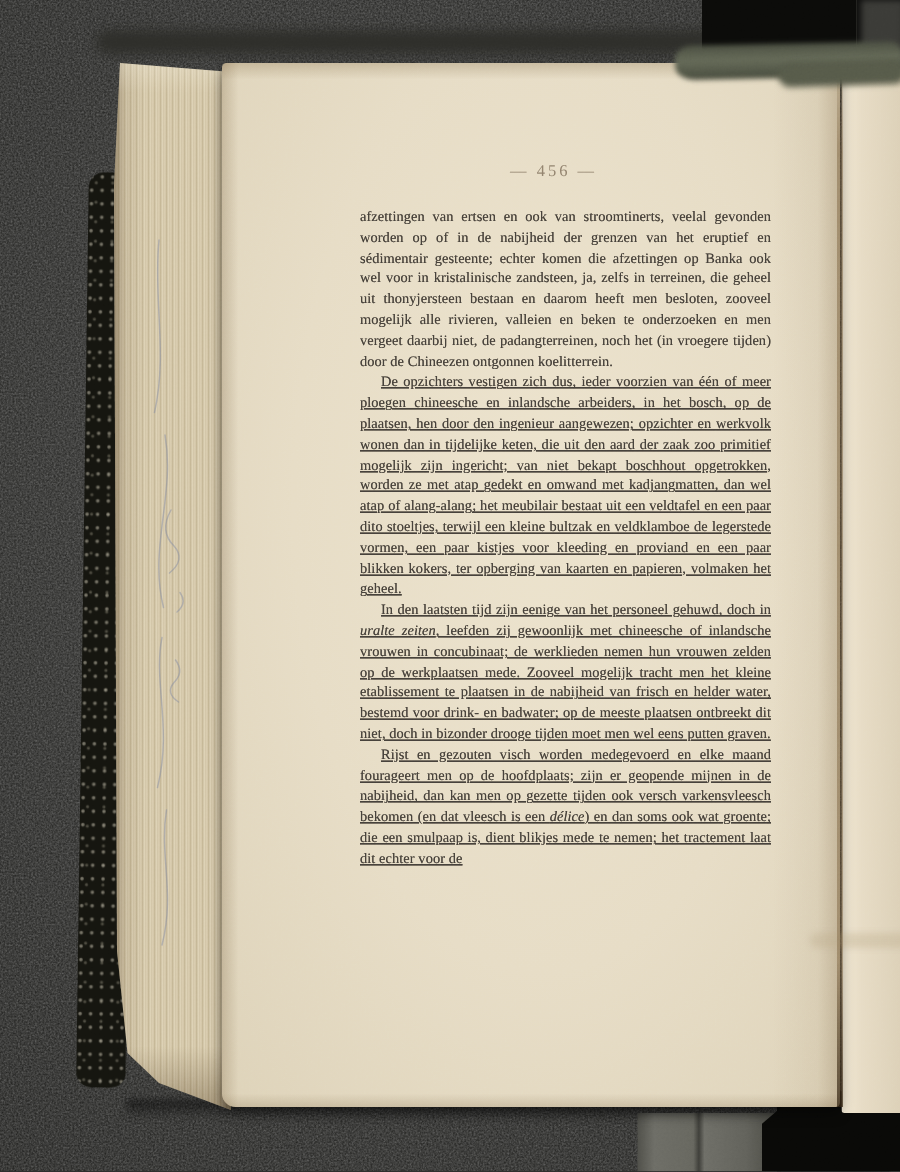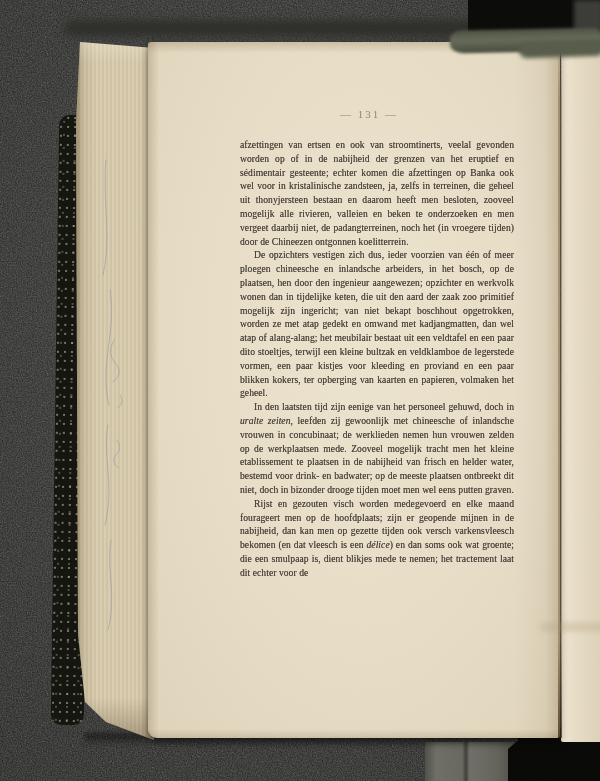--- a/index.html
+++ b/index.html
@@ -116,21 +116,21 @@
     text-align:center;color:var(--header-ink);
     font-size:11px;letter-spacing:2px;margin:0 0 18px 0;
   }
   .page-body{color:var(--ink);margin-left:16px;}
   .para{
     margin:0;font-size:9.6px;line-height:13.8px;
     text-align:justify;text-justify:inter-word;
     letter-spacing:.05px;
     text-shadow:0 0 .4px rgba(70,60,48,.75);
   }
-  .para.indent{text-indent:14px;}
+  .para.indent{text-indent:14px;text-decoration:underline;}
   .bleed-mark{
     left:392px;top:580px;width:70px;height:10px;border-radius:5px;
     background:rgba(185,168,138,.35);filter:blur(2px);
   }
 
   
   .grain{left:0;top:0;opacity:.06;mix-blend-mode:overlay;pointer-events:none;}
 </style>
 </head>
 <body>
@@ -167,21 +167,21 @@
       <path d="M27 400 C22 430, 33 455, 24 490"></path>
       <path d="M36 255 q5 7 -2 13"></path>
     </g>
   </svg>
 
   <div class="abs gutter-notch"></div>
   <div class="abs right-page"></div>
 
   <div class="abs left-page">
     <div class="abs page-inner">
-      <div class="page-number">— 131 —</div>
+      <div class="page-number">— 456 —</div>
       <div class="page-body">
           <p class="para">afzettingen van ertsen en ook van stroomtinerts, veelal gevonden worden op of in de nabijheid der grenzen van het eruptief en sédimentair gesteente; echter komen die afzettingen op Banka ook wel voor in kristalinische zandsteen, ja, zelfs in terreinen, die geheel uit thonyjersteen bestaan en daarom heeft men besloten, zooveel mogelijk alle rivieren, valleien en beken te onderzoeken en men vergeet daarbij niet, de padangterreinen, noch het (in vroegere tijden) door de Chineezen ontgonnen koelitterrein.</p>
           <p class="para indent">De opzichters vestigen zich dus, ieder voorzien van één of meer ploegen chineesche en inlandsche arbeiders, in het bosch, op de plaatsen, hen door den ingenieur aangewezen; opzichter en werkvolk wonen dan in tijdelijke keten, die uit den aard der zaak zoo primitief mogelijk zijn ingericht; van niet bekapt boschhout opgetrokken, worden ze met atap gedekt en omwand met kadjangmatten, dan wel atap of alang-alang; het meubilair bestaat uit een veldtafel en een paar dito stoeltjes, terwijl een kleine bultzak en veldklamboe de legerstede vormen, een paar kistjes voor kleeding en proviand en een paar blikken kokers, ter opberging van kaarten en papieren, volmaken het geheel.</p>
           <p class="para indent">In den laatsten tijd zijn eenige van het personeel gehuwd, doch in <i>uralte zeiten</i>, leefden zij gewoonlijk met chineesche of inlandsche vrouwen in concubinaat; de werklieden nemen hun vrouwen zelden op de werkplaatsen mede. Zooveel mogelijk tracht men het kleine etablissement te plaatsen in de nabijheid van frisch en helder water, bestemd voor drink- en badwater; op de meeste plaatsen ontbreekt dit niet, doch in bizonder drooge tijden moet men wel eens putten graven.</p>
           <p class="para indent">Rijst en gezouten visch worden medegevoerd en elke maand fourageert men op de hoofdplaats; zijn er geopende mijnen in de nabijheid, dan kan men op gezette tijden ook versch varkensvleesch bekomen (en dat vleesch is een <i>délice</i>) en dan soms ook wat groente; die een smulpaap is, dient blikjes mede te nemen; het tractement laat dit echter voor de</p>
         </div>
     </div>
     <div class="abs bleed-mark"></div>
   </div>
 

